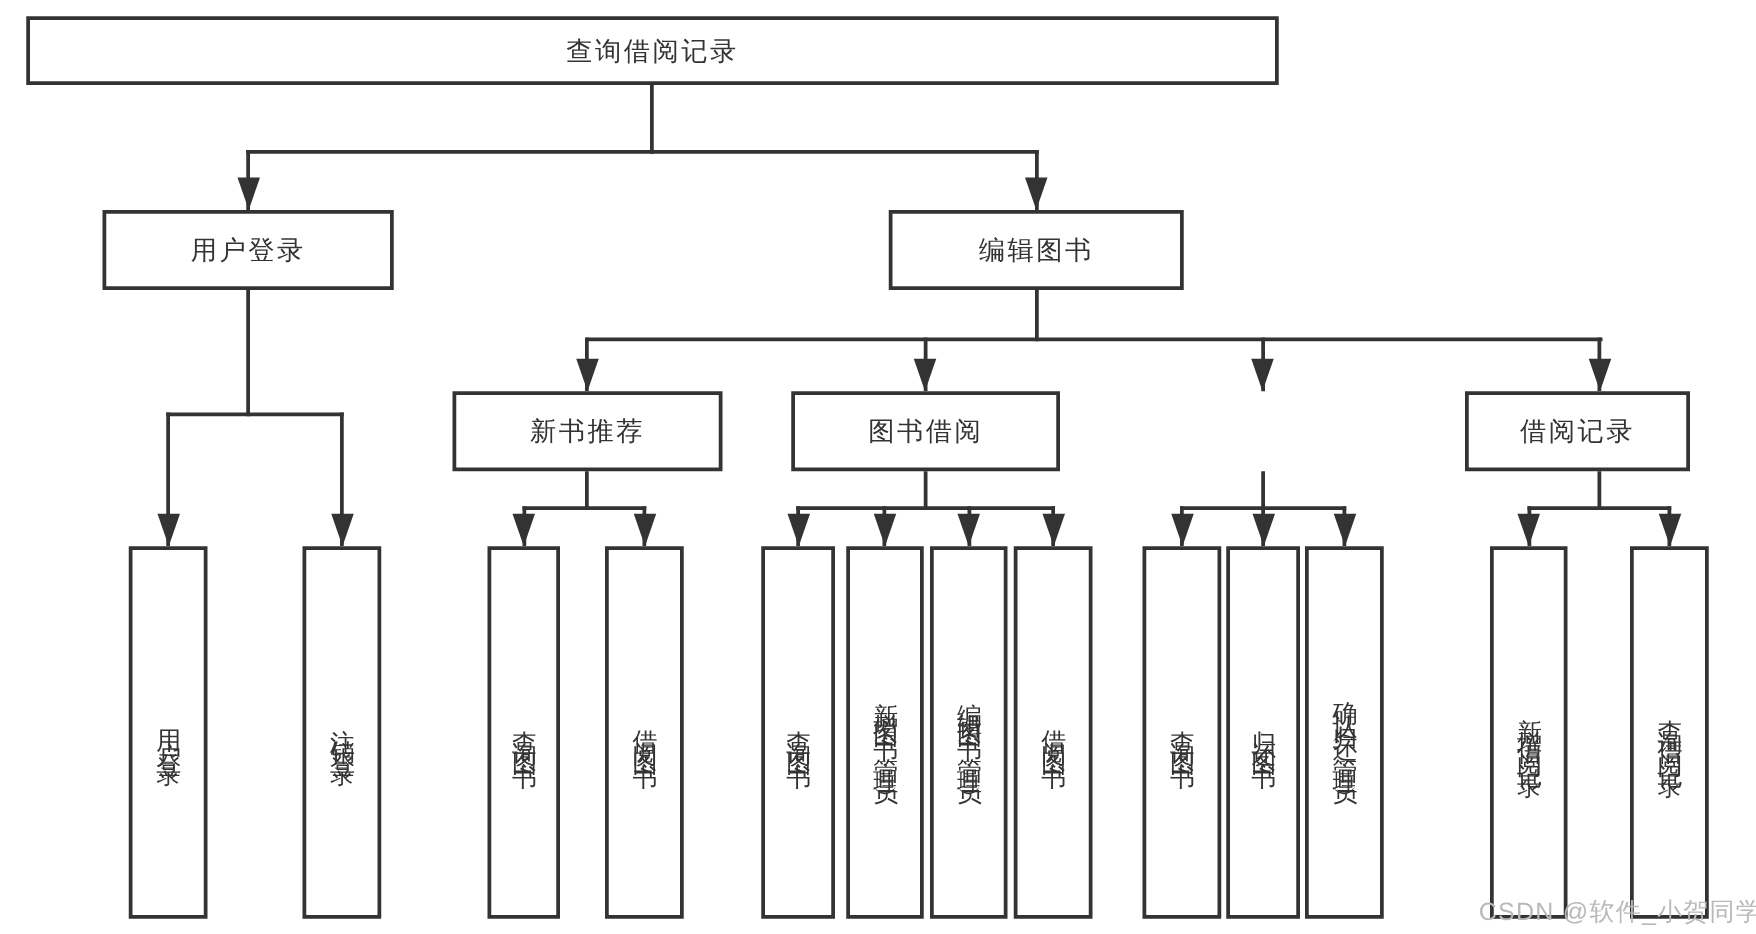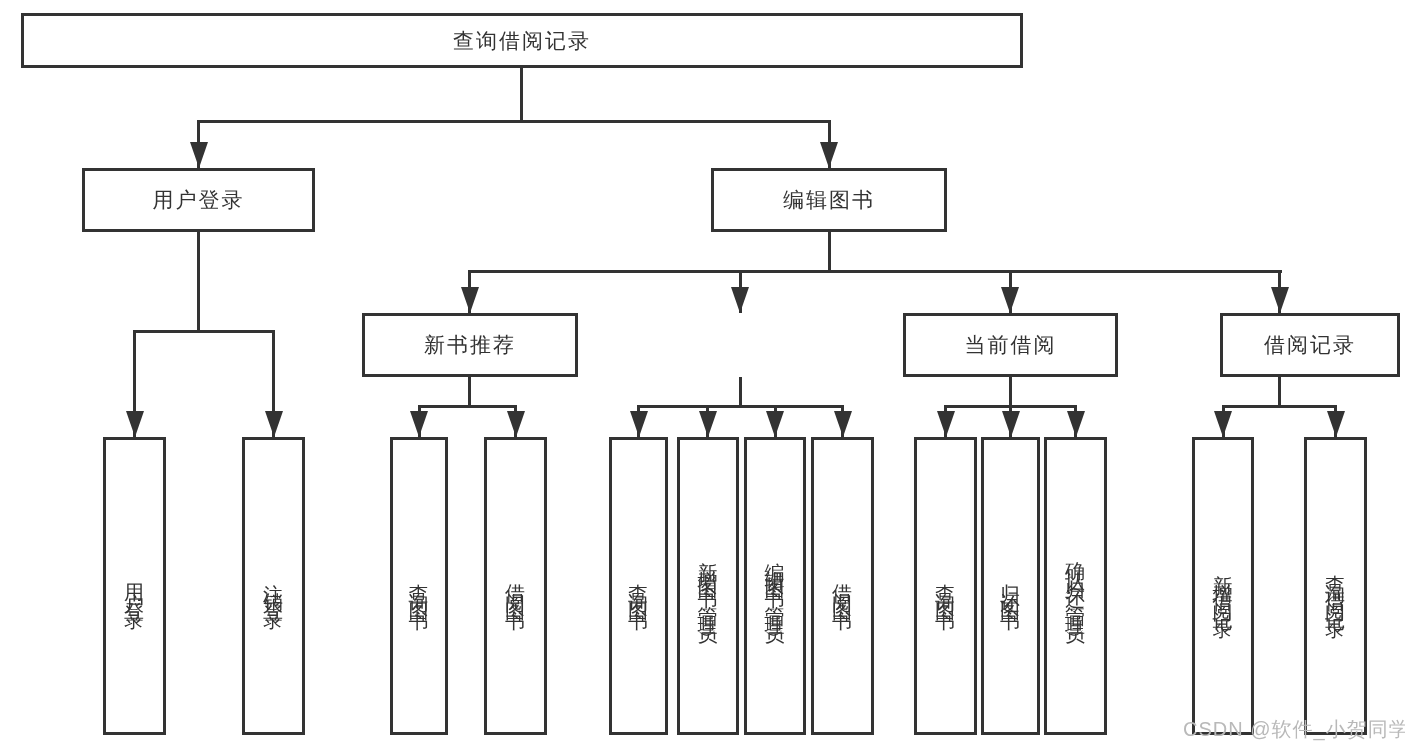--- a/index.html
+++ b/index.html
@@ -101,24 +101,24 @@
     <div class="arrow" style="left:731px; top:287px;"></div>
     <div class="line" style="left:1009px; top:270px; width:3px; height:43px;"></div>
     <div class="arrow" style="left:1001px; top:287px;"></div>
     <div class="line" style="left:1278px; top:270px; width:3px; height:43px;"></div>
     <div class="arrow" style="left:1271px; top:287px;"></div>
   </div>
 
   <div class="box" style="left:362px; top:313px; width:216px; height:64px;">
     <span class="hlabel">新书推荐</span>
   </div>
-  <div class="box" style="left:903px; top:313px; width:215px; height:64px;">
-    <span class="hlabel">当前借阅</span>
-  </div>
-  <div class="box" style="left:1172px; top:313px; width:180px; height:64px;margin-left:48px;">
+  <div class="box" style="left:633px; top:313px; width:215px; height:64px;">
+    <span class="hlabel">图书借阅</span>
+  </div>
+  <div class="box" style="left:1172px; top:313px; width:180px; height:64px;">
     <span class="hlabel">借阅记录</span>
   </div>
 
   <div>
     <div class="line" style="left:468px; top:377px; width:3px; height:31px;"></div>
     <div class="line" style="left:418px; top:405px; width:99px; height:3px;"></div>
     <div class="line" style="left:418px; top:405px; width:3px; height:32px;"></div>
     <div class="arrow" style="left:410px; top:411px;"></div>
     <div class="line" style="left:514px; top:405px; width:3px; height:32px;"></div>
     <div class="arrow" style="left:507px; top:411px;"></div>

